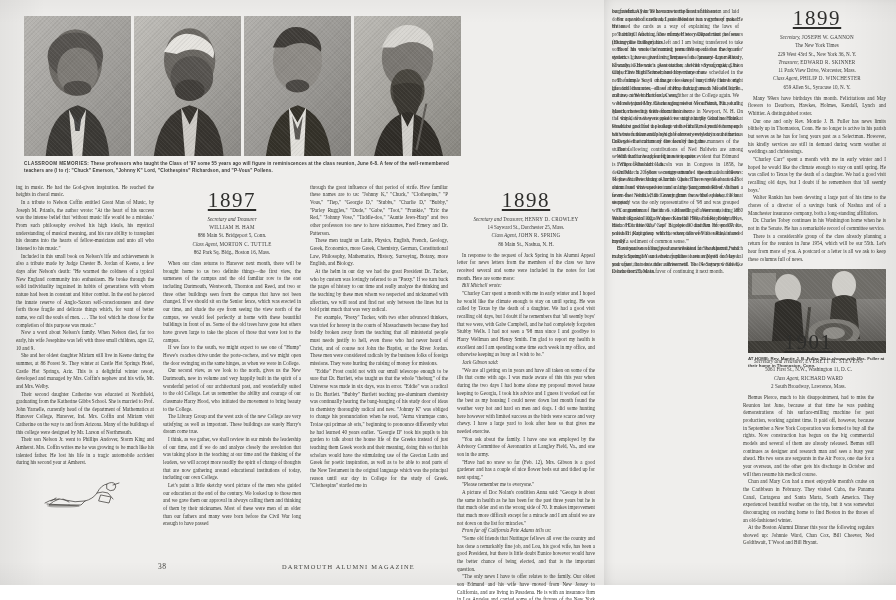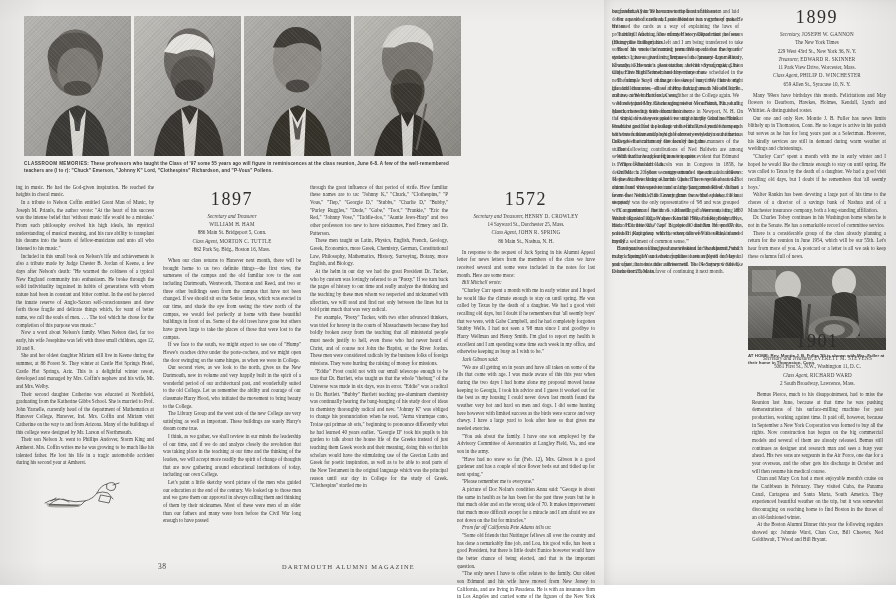--- a/index.html
+++ b/index.html
@@ -84,25 +84,26 @@
   .cols {
     display: flex;
     gap: 9px;
     margin-top: 9px;
   }
   .col { width: 138px; }
 
   .year-head {
     text-align: center;
     font-family: "Liberation Serif", serif;
-    font-size: 18px;
+    font-size: 21px;
     letter-spacing: 1.6px;
     color: #2e2e2c;
     margin: 6px 0 4px 0;
     line-height: 1;
+    text-decoration: underline;
   }
   .officers {
     text-align: center;
     font-size: 5.1px;
     line-height: 1.62;
     color: #3a3a38;
     margin-bottom: 4px;
   }
   .officers .role { font-style: italic; }
   .officers .who  { font-variant: small-caps; letter-spacing: 0.25px; }
@@ -300,21 +301,21 @@
 
         <div class="col">
           <p class="body noindent">through the great influence of that period of strife. How familiar these names are to us: "Johnny K," "Chuck," "Clothespins," "P Vous," "Tiep," "Georgie D," "Stubbs," "Charlie D," "Bubby," "Parley Ruggles," "Dude," "Gabe," "Toot," "Frankie," "Eric the Red," "Johnny Vose," "Taddle-doo," "Auntie Jews-Harp" and two other professors too new to have nicknames, Fred Emery and Dr. Patterson.</p>
           <p class="body">These men taught us Latin, Physics, English, French, Geology, Greek, Economics, more Greek, Chemistry, German, Constitutional Law, Philosophy, Mathematics, History, Surveying, Botany, more English, and Biology.</p>
           <p class="body">At the helm in our day we had the great President Dr. Tucker, who by custom was lovingly referred to as "Prexy." If we turn back the pages of history to our time and really analyze the thinking and the teaching by these men whom we respected and nicknamed with affection, we will read and find not only between the lines but in bold print much that was very radical.</p>
           <p class="body">For example, "Prexy" Tucker, with two other advanced thinkers, was tried for heresy in the courts of Massachusetts because they had boldly broken away from the teaching that all ministerial people must needs justify to hell, even those who had never heard of Christ, and of course not John the Baptist, or the River Jordan. These men were considered radicals by the business folks of foreign missions. They were hurting the raising of money for missions.</p>
           <p class="body">"Eddie" Frost could not with our small telescope enough to be sure that Dr. Bartlett, who taught us that the whole "theburg" of the Universe was made in six days, was in error. "Eddie" was a radical to Dr. Bartlett. "Bubby" Bartlett teaching pre-aluminum chemistry was continually hearing the bang-banging of his study door of ideas in chemistry thoroughly radical and new. "Johnny K" was obliged to change his pronunciation when he read, "Arma virumque cano, Troiae qui primae ab oris," beginning to pronounce differently what he had learned 40 years earlier. "Georgie D" took his pupils to his garden to talk about the house life of the Greeks instead of just teaching them Greek words and their meaning, doing this so that his scholars would have the stimulating use of the Grecian Latin and Greek for poetic inspiration, as well as to be able to read parts of the New Testament in the original language which was the principal reason until our day in College for the study of Greek. "Clothespins" startled me in</p>
         </div>
 
         <div class="col">
-          <div class="year-head">1572</div>
+          <div class="year-head">1898</div>
           <div class="officers">
             <div><span class="role">Secretary and Treasurer,</span> <span class="who">HENRY D. CROWLEY</span></div>
             <div class="addr">14 Sayward St., Dorchester 25, Mass.</div>
             <div><span class="role">Class Agent,</span> <span class="who">JOHN R. SPRING</span></div>
             <div class="addr">86 Main St., Nashua, N. H.</div>
           </div>
           <p class="body">In response to the request of Jack Spring in his Alumni Appeal letter for news letters from the members of the class we have received several and some were included in the notes for last month. Here are some more:</p>
           <p class="body" style="font-style:italic">Bill Mitchell wrote:</p>
           <p class="body">"Charley Carr spent a month with me in early winter and I hoped he would like the climate enough to stay on until spring. He was called by Texas by the death of a daughter. We had a good visit recalling old days, but I doubt if he remembers that 'all seemly boys' that we were, with Gabe Campbell, and he had completely forgotten Stubby Wells. I had not seen a '98 man since I and goodbye to Harry Wellman and Henry Smith. I'm glad to report my health is excellent and I am spending some time each week in my office, and otherwise keeping as busy as I wish to be."</p>
           <p class="body" style="font-style:italic">Jack Gibson said:</p>
@@ -388,21 +389,21 @@
           </div>
           <div class="inline-caption">
             <span>AT HOME:</span><span> Rev. Montie J. B. Fuller '99 is shown with Mrs. Fuller at their home in Thomaston, Conn.</span>
           </div>
         </div>
 
       </div>
 
     </div>
 
-    <div style="position:absolute; left:612px; top:8px; width:276px; display:flex; gap:9px;">
+    <div style="position:absolute; left:612px; top:8px; width:276px; display:flex; ">
       <div class="col" style="width:131px">
         <p class="body noindent">be grateful. All in '99 have a warm place in his heart.</p>
         <p class="body">For one who is retired, Louis Benezet is a very busy man. He writes:</p>
         <p class="body">"I am still teaching. One of my History Department professors (Evansville College) has left and I am being transferred to take some of his work the coming term. We operate on the 'quarter' system. I have given six lectures on January Lane Rotary, Kiwanis, Kiawanic's Association, Jewish Synagogue, Union Club, East High School, and have done more scheduled in the next future. So I manage to keep busy. We have eight grandchildren now—three at Honolulu, three at Meadville, Pa., and two at West Hartford, Conn."</p>
         <p class="body">Mawley and Mrs. Chase sojourned at Vero Beach, Fla., during March, motoring there from their home in Newport, N. H. On the way down they stopped over night at the Carolina Hotel at Pinehurst and had a pleasant visit with Tim Lynch who spends his winters there and plays golf almost every day on the famous links which attract many devotees of the game.</p>
         <p class="body">The following contributions of Ned Baldwin are among several that have appeared in newspapers:</p>
         <p class="body">"When Abraham Lincoln was in Congress in 1858, he described a fellow congressman's speech as follows: 'Representative Jackson in his speech is very like a ten-foot onion boot that used to run on the Sangamon River. It had a seven-foot whistle, and every time the whistle blew, the boat stopped.'</p>
         <p class="body">"Congressman Justin S. Morrill of Vermont, in 1860 describing a colleague's speech in the House of Representatives, said: 'His discourse was a copious diarrhea of ponderous, polished platitudes: which, when allowed to settle, showed hardly a sediment of common sense.'"</p>
         <p class="body">Continuation of the late June weekend at Swampscott, which many classmates and their families have enjoyed for several years past, is now under advisement. The Secretary would like to hear from those in favor of continuing it next month.</p>
       </div>

